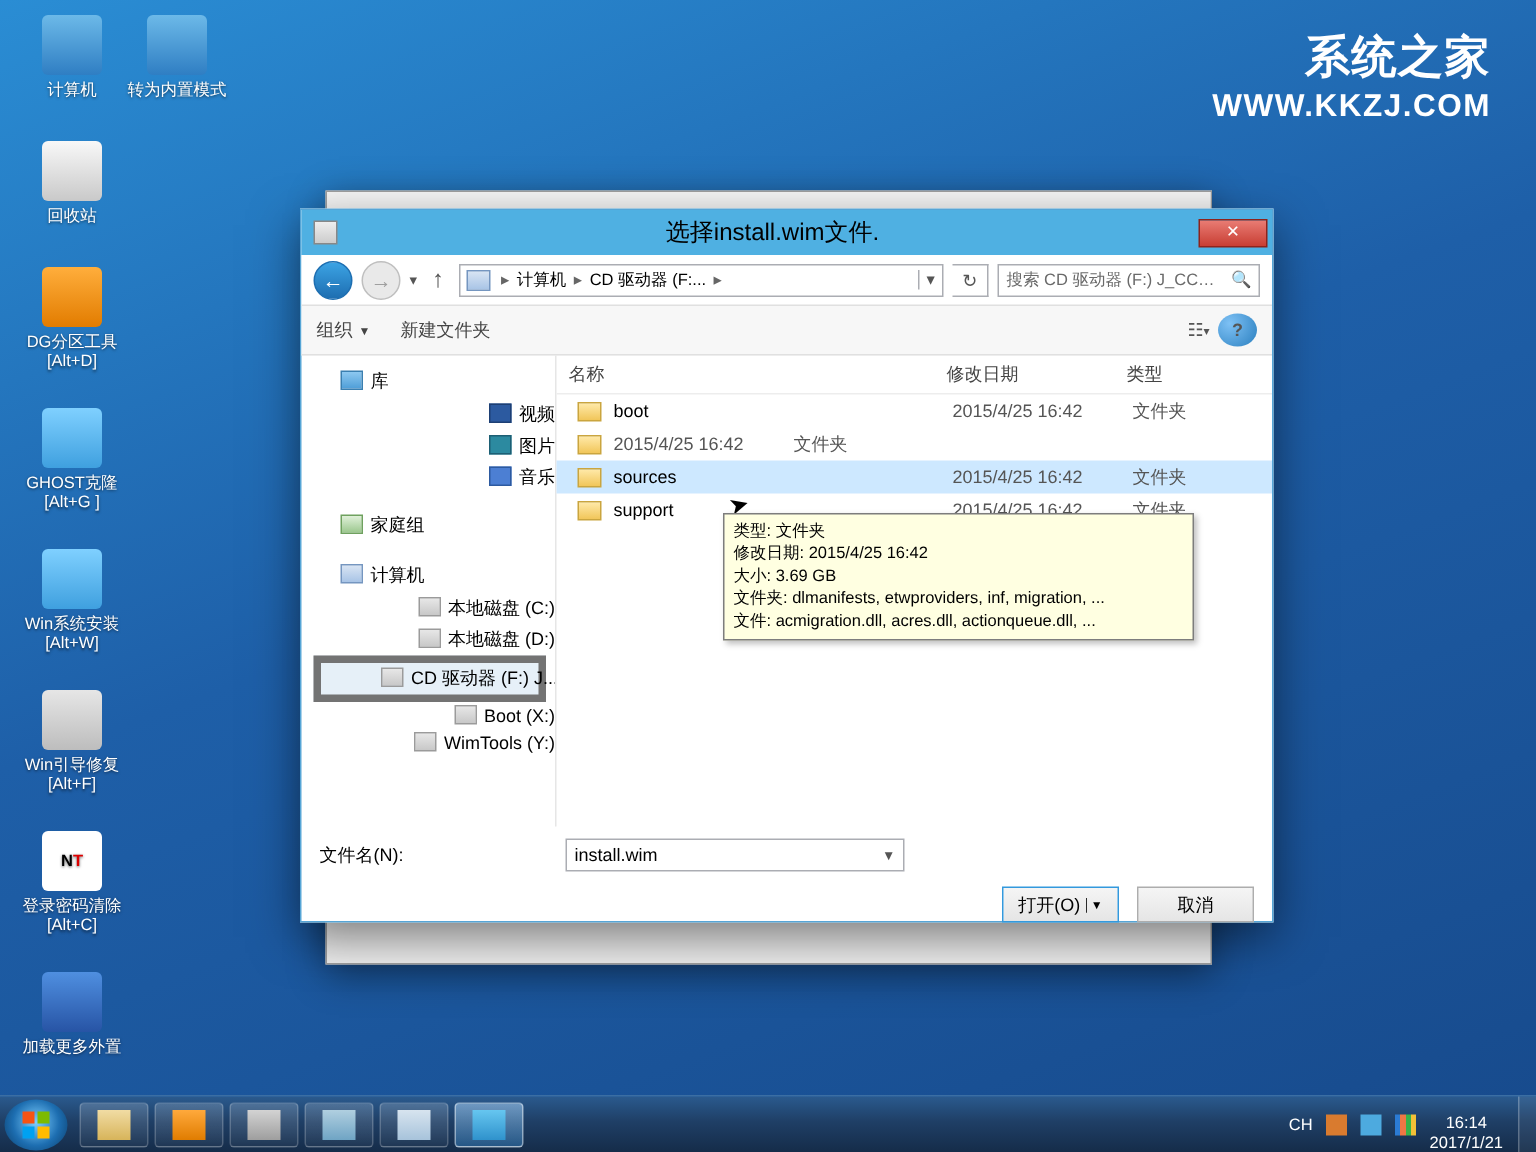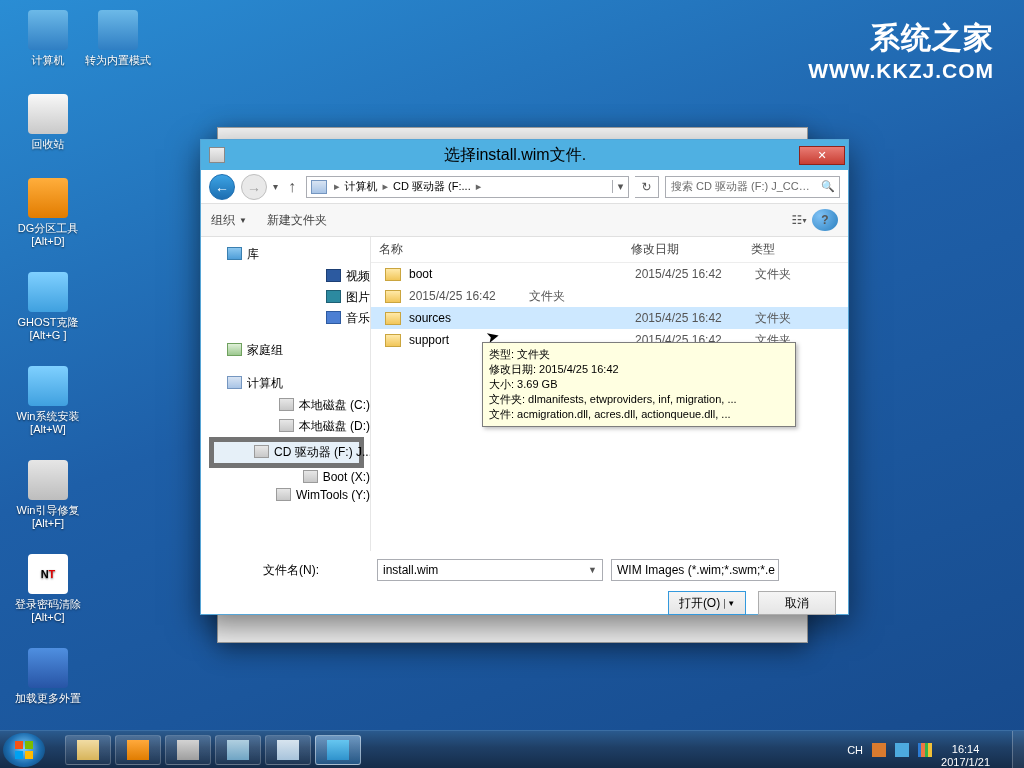--- a/index.html
+++ b/index.html
@@ -81,31 +81,31 @@
   .fico{ width:16px; height:13px; background:linear-gradient(#ffe9a8,#f1c65a); border:1px solid #caa53f; margin-right:8px;}
   .frow .fn{ width:226px;}
   .frow .fd{ width:120px; color:#555;}
   .frow .ft{ color:#555;}
   .cursor{ position:absolute; left:115px; top:90px; font-size:16px; color:#000; transform:rotate(-15deg);}
 
   .tooltip{ position:absolute; left:281px; top:202px; width:314px; background:#ffffe1; border:1px solid #7d7d7d; color:#000; font-size:11px; padding:4px 6px; line-height:15px; box-shadow:2px 2px 4px rgba(0,0,0,.25);}
 
   .footer{ height:63px; padding:8px 12px 0; font-size:12px; color:#000;}
   .footer .row1{ display:flex; align-items:center; gap:8px; margin-bottom:10px;}
-  .footer .lbl{ width:156px; text-align:center;}
+  .footer .lbl{ width:156px; text-align:left;}
   .footer .combo{ height:22px; border:1px solid #abadb3; background:#fff; display:flex; align-items:center; padding:0 5px;}
   .fname{ width:226px;}
   .ftype{ width:168px; color:#000; overflow:hidden; white-space:nowrap; background:#efefef;}
   .footer .row2{ display:flex; justify-content:flex-end; gap:12px;}
   .btn{ width:78px; height:24px; border:1px solid #adadad; background:linear-gradient(#f5f5f5,#e5e5e5); color:#000; font-size:12px; display:flex; align-items:center; justify-content:center; gap:2px;}
   .btn.primary{ border-color:#3399dd;}
   .btn .caret{ font-size:8px;}
 
   
-  .taskbar{ position:absolute; left:0; right:0; bottom:0; height:38px; background:linear-gradient(#2a5a8e 0%, #1f3f66 45%, #152c49 100%); border-top:1px solid #3b6ea3; display:flex; align-items:center;gap:12px;}
+  .taskbar{ position:absolute; left:0; right:0; bottom:0; height:38px; background:linear-gradient(#2a5a8e 0%, #1f3f66 45%, #152c49 100%); border-top:1px solid #3b6ea3; display:flex; align-items:center;}
   .start { width:42px; height:34px; margin-left:3px; border-radius:50%; background:radial-gradient(circle at 50% 45%, #7fd0ff 0%, #1d6eb1 55%, #0a3a66 100%); display:flex; align-items:center; justify-content:center;}
   .start .flag{ width:18px; height:18px; display:grid; grid-template:1fr 1fr/1fr 1fr; gap:2px;}
   .start .flag span{ display:block;}
   .fr{background:#f65314;} .fg{background:#7cbb00;} .fb{background:#00a1f1;} .fy{background:#ffbb00;}
   .tasks{ display:flex; gap:4px; margin-left:8px;}
   .task{ width:46px; height:30px; border-radius:3px; background:linear-gradient(rgba(255,255,255,.18),rgba(255,255,255,.04)); border:1px solid rgba(255,255,255,.2); display:flex; align-items:center; justify-content:center;}
   .task.active{ background:linear-gradient(rgba(170,210,245,.55),rgba(50,120,180,.55)); border-color:rgba(255,255,255,.45);}
   .tglyph{ width:22px; height:20px;}
   .tray{ margin-left:auto; display:flex; align-items:center; gap:9px; padding-right:10px; font-size:11px;}
   .tray .ch{ font-size:11px;}
@@ -243,23 +243,20 @@
   </div>
 
   <div class="footer">
     <div class="row1">
       <span class="lbl">文件名(N):</span>
       <div class="combo fname">
           <span>install.wim</span>
           <span style="flex:1"></span>
           <span style="font-size:9px;color:#555">▼</span>
         </div>
-      <div class="combo ftype">
-          <span>WIM Images (*.wim;*.swm;*.e</span>
-        </div>
     </div>
     <div class="row2">
       <div class="btn primary">
           <span>打开(O)</span>
           <span class="caret">│▼</span>
         </div>
       <div class="btn">
           <span>取消</span>
         </div>
     </div>

